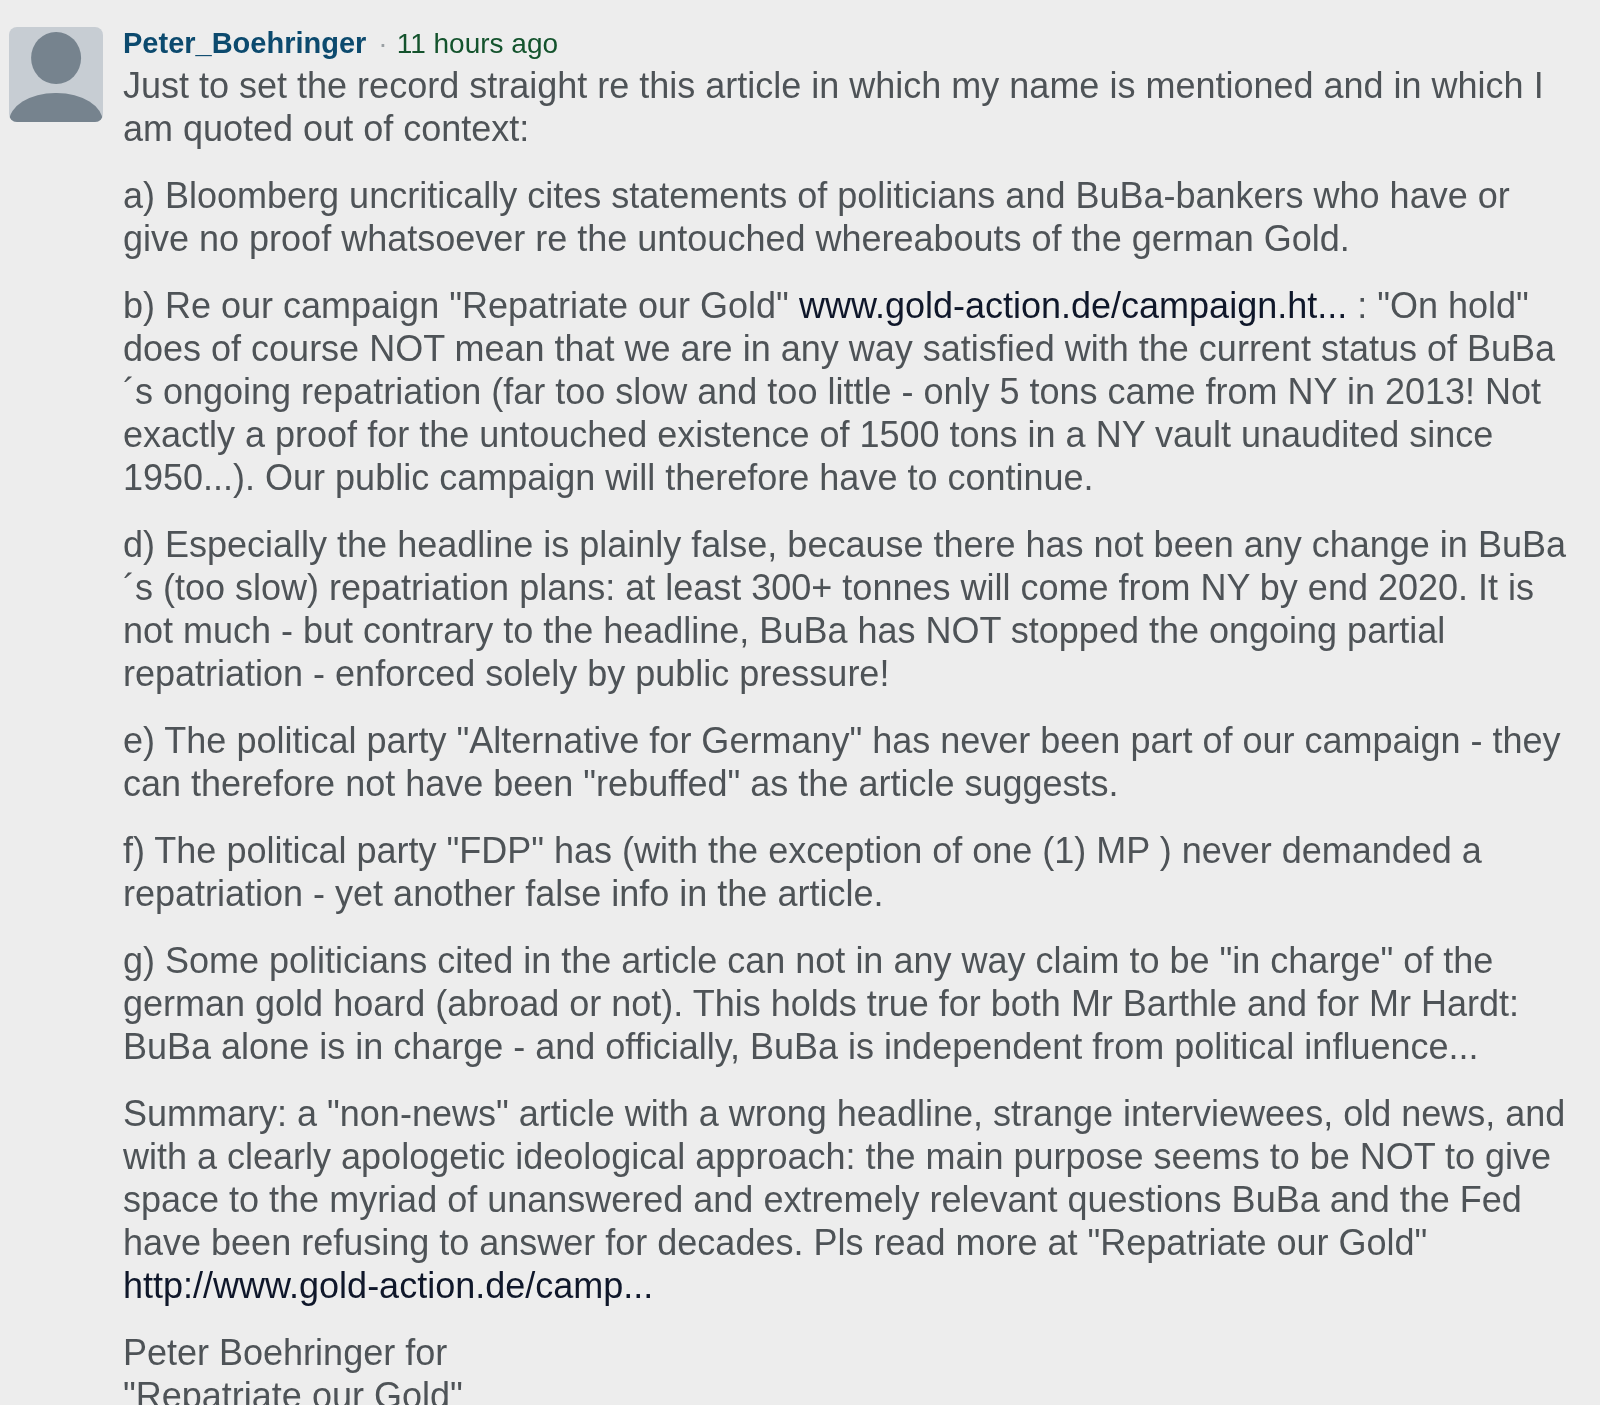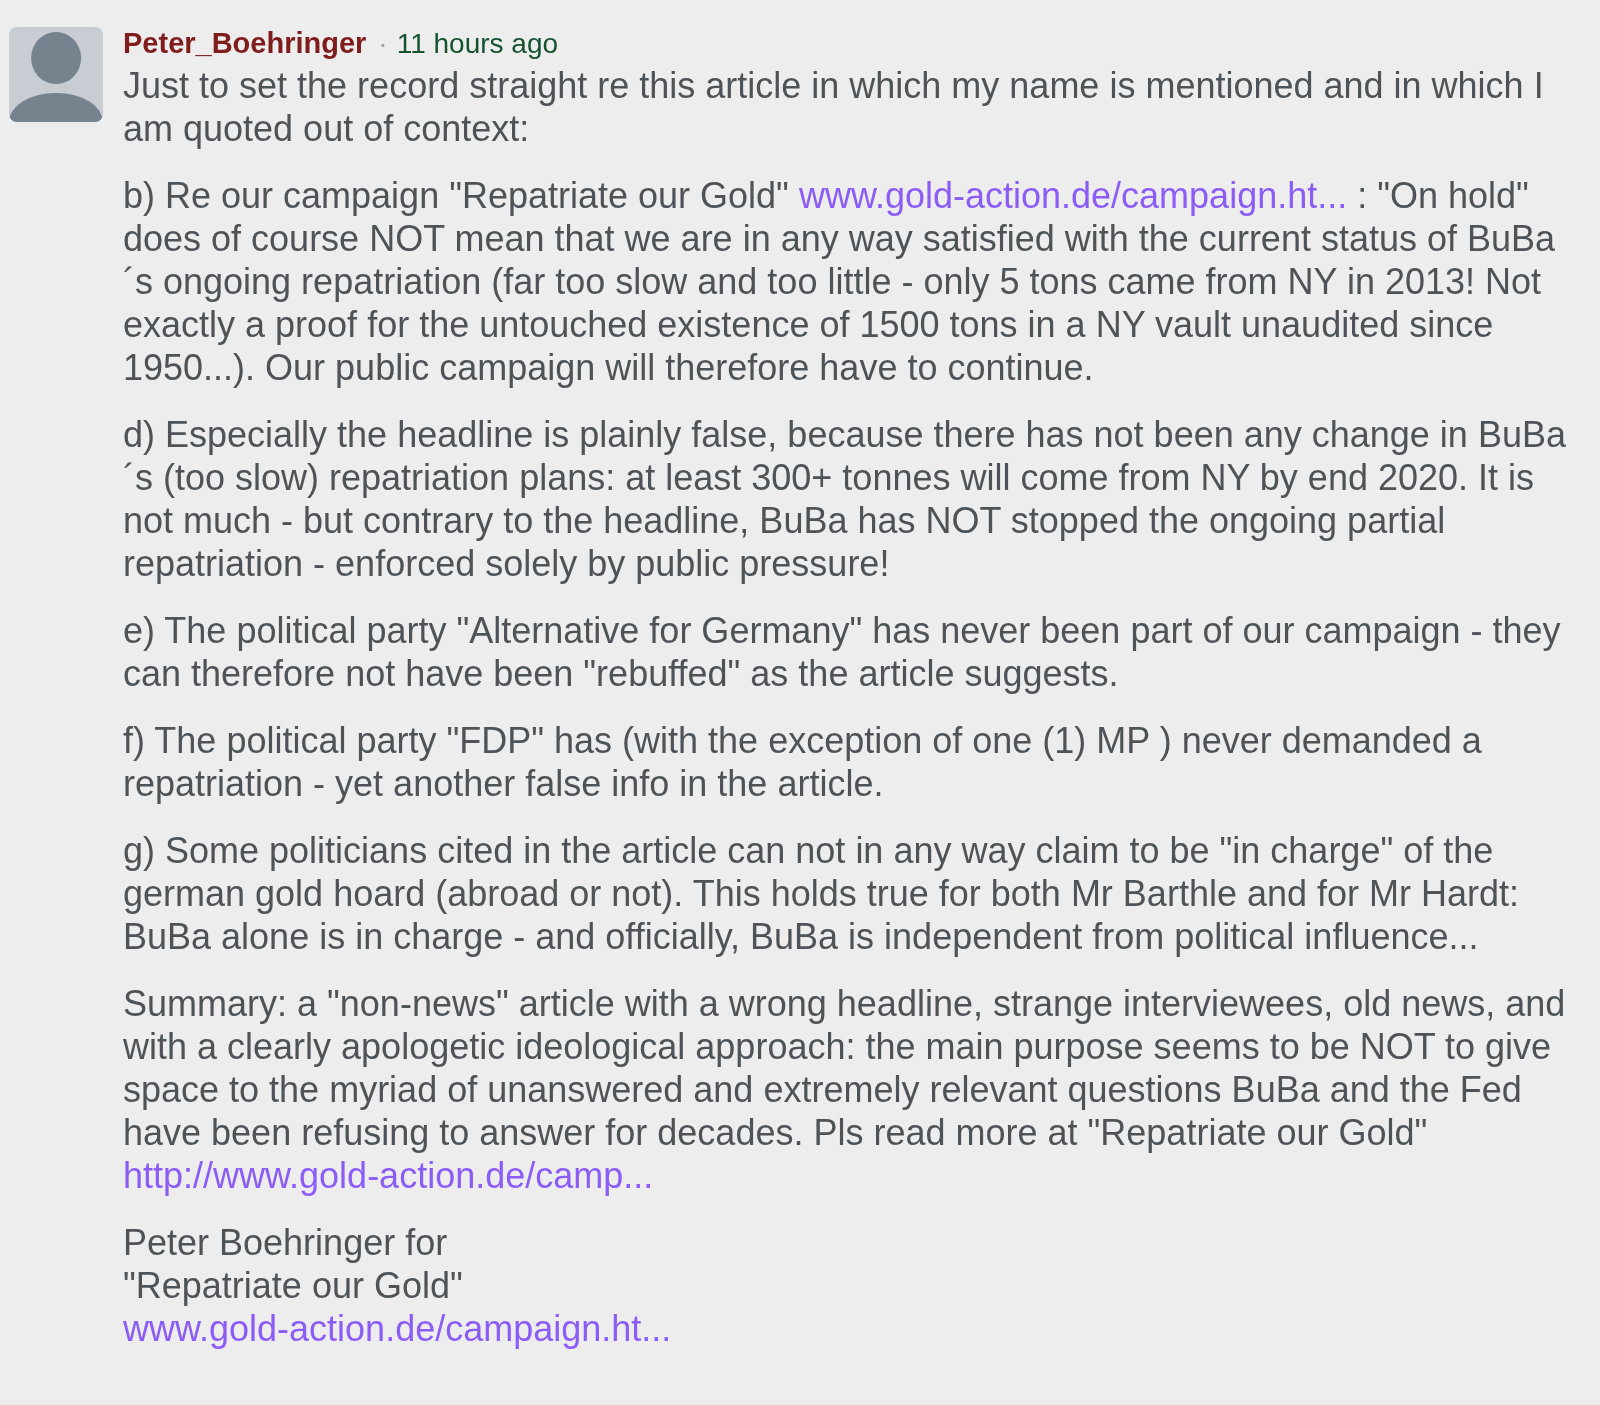--- a/index.html
+++ b/index.html
@@ -52,21 +52,21 @@
     border-radius: 50%;
     background: #76838e;
   }
   .comment-header {
     height: 37px;
     white-space: nowrap;
   }
   .username {
     font-size: 29px;
     font-weight: bold;
-    color: #7f1d1d;
+    color: #0c4a6e;
     cursor: pointer;
   }
   .sep-dot {
     font-size: 28px;
     color: #9aa0a4;
     margin: 0 9px 0 12px;
   }
   .timestamp {
     font-size: 28px;
     color: #14532d;
@@ -74,39 +74,40 @@
   }
   .comment-body {
     font-size: 36px;
     line-height: 43px;
     color: #4e5357;
   }
   .comment-body p {
     margin: 0 0 24px 0;
   }
   .inline-link {
-    color: #8b5cf6;
+    color: #0f172a;
     text-decoration: none;
     cursor: pointer;
   }
 </style>
 </head>
 <body>
 
 <div class="comment">
   <div class="avatar">
     <span class="head"></span>
     <span class="shoulders"></span>
   </div>
   <div class="content">
     <div class="comment-header">
       <span class="username">Peter_Boehringer</span><span class="sep-dot">·</span><span class="timestamp">11 hours ago</span>
     </div>
     <div class="comment-body" id="comment-body">
         <p><span>Just to set the record straight re this article in which my name is mentioned and in which I am quoted out of context:</span></p>
+        <p><span>a) Bloomberg uncritically cites statements of politicians and BuBa-bankers who have or give no proof whatsoever re the untouched whereabouts of the german Gold.</span></p>
         <p><span>b) Re our campaign "Repatriate our Gold" </span><a class="inline-link">www.gold-action.de/campaign.ht...</a><span> : "On hold" does of course NOT mean that we are in any way satisfied with the current status of BuBa´s ongoing repatriation (far too slow and too little - only 5 tons came from NY in 2013! Not exactly a proof for the untouched existence of 1500 tons in a NY vault unaudited since 1950...). Our public campaign will therefore have to continue.</span></p>
         <p><span>d) Especially the headline is plainly false, because there has not been any change in BuBa´s (too slow) repatriation plans: at least 300+ tonnes will come from NY by end 2020. It is not much - but contrary to the headline, BuBa has NOT stopped the ongoing partial repatriation - enforced solely by public pressure!</span></p>
         <p><span>e) The political party "Alternative for Germany" has never been part of our campaign - they can therefore not have been "rebuffed" as the article suggests.</span></p>
         <p><span>f) The political party "FDP" has (with the exception of one (1) MP ) never demanded a repatriation - yet another false info in the article.</span></p>
         <p><span>g) Some politicians cited in the article can not in any way claim to be "in charge" of the german gold hoard (abroad or not). This holds true for both Mr Barthle and for Mr Hardt: BuBa alone is in charge - and officially, BuBa is independent from political influence...</span></p>
         <p><span>Summary: a "non-news" article with a wrong headline, strange interviewees, old news, and with a clearly apologetic ideological approach: the main purpose seems to be NOT to give space to the myriad of unanswered and extremely relevant questions BuBa and the Fed have been refusing to answer for decades. Pls read more at "Repatriate our Gold" </span><a class="inline-link">http://www.gold-action.de/camp...</a></p>
         <p><span>Peter Boehringer for</span><br><span>"Repatriate our Gold"</span><br><a class="inline-link">www.gold-action.de/campaign.ht...</a></p>
       </div>
   </div>
 </div>

